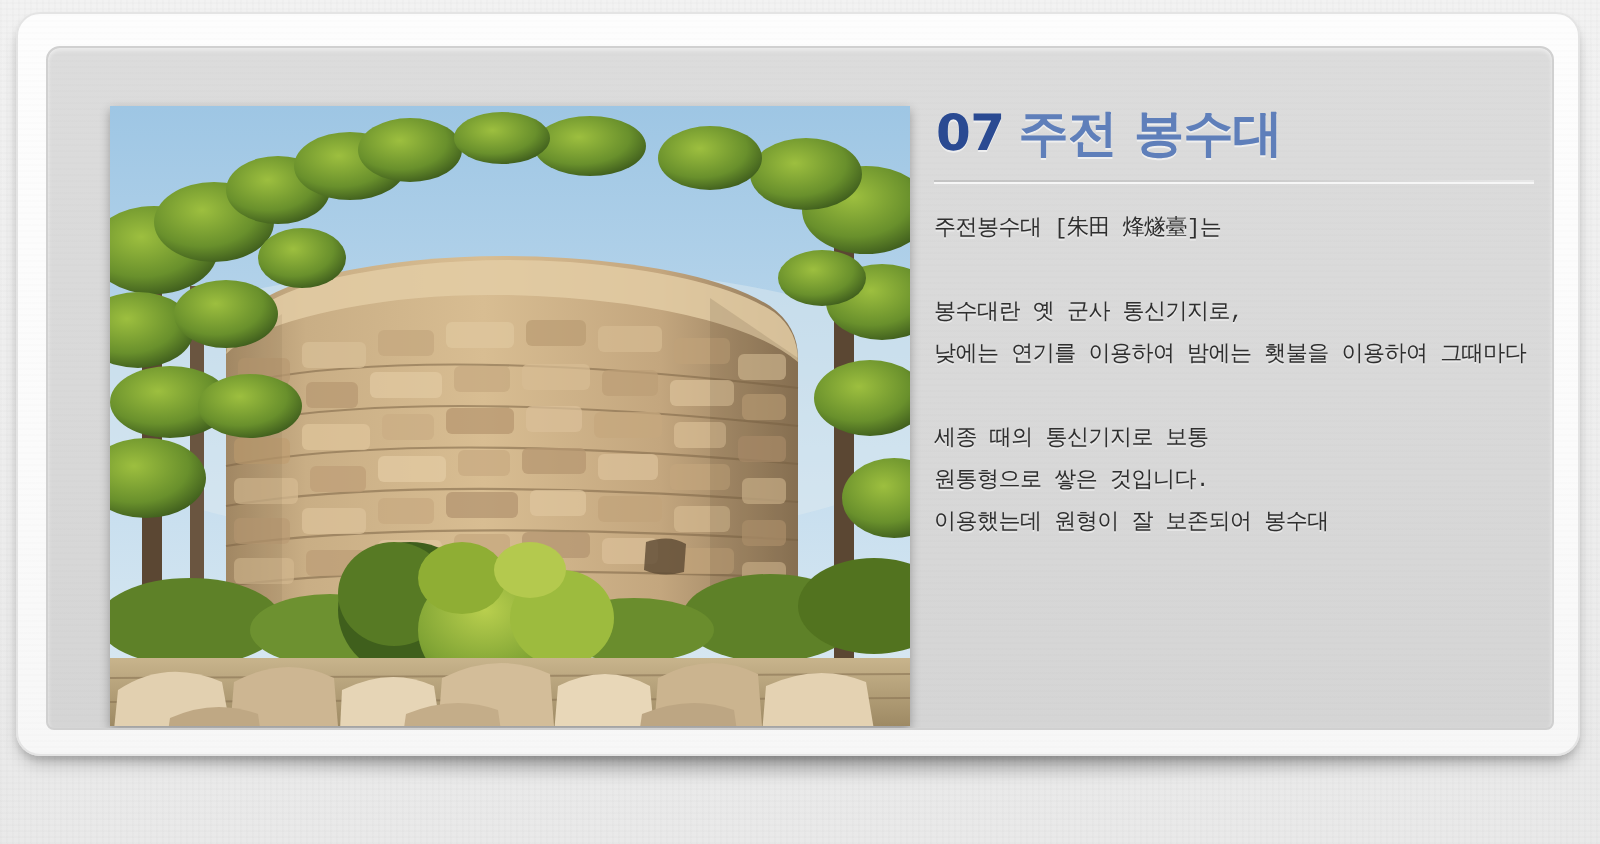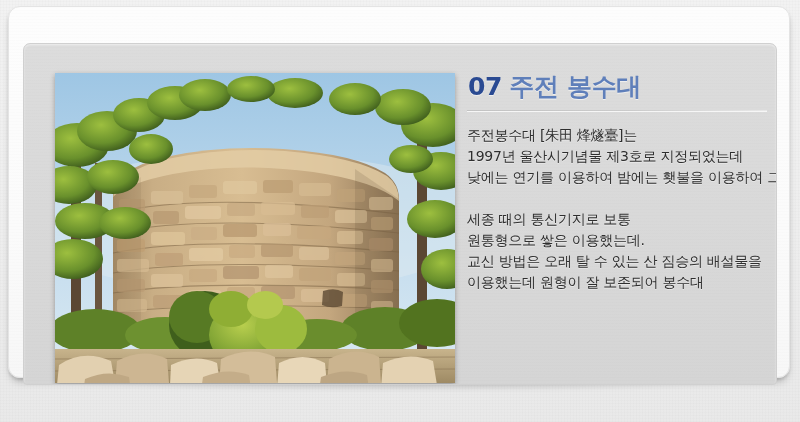--- a/index.html
+++ b/index.html
@@ -55,21 +55,20 @@
     top: 16px;
     width: 754px;
     height: 342px;
     background:
       repeating-linear-gradient(0deg, rgba(0,0,0,0.006) 0px, rgba(0,0,0,0.006) 1px, rgba(255,255,255,0) 1px, rgba(255,255,255,0) 3px),
       linear-gradient(180deg, #dcdcdc 0%, #d9d9d9 50%, #d5d5d5 100%);
     border-radius: 7px 7px 4px 4px;
     border: 1px solid #d0d0d0;
     box-shadow: inset 0 1px 2px rgba(255,255,255,0.55);
     overflow: hidden;
-    margin-top: 20px;
   }
 
   
   #photo {
     position: absolute;
     left: 31px;
     top: 29px;
     width: 400px;
     height: 310px;
     overflow: hidden;
@@ -107,25 +106,26 @@
   #divider {
     margin-top: 6px;
     width: 300px;
     height: 1px;
     background: linear-gradient(90deg, #c3c3c3 0%, #cbcbcb 55%, #e8e8e8 100%);
     box-shadow: 0 1px 0 rgba(255,255,255,0.75);
   }
 
   #body-text {
     margin-top: 14px;
-    font-size: 14px;
+    font-size: 11px;
     line-height: 21px;
     color: #2f2f2f;
     letter-spacing: -0.25px;
     text-shadow: 0 1px 0 rgba(255,255,255,0.42);
+    font-family: Liberation Mono, monospace;
   }
   #body-text p { margin: 0; white-space: nowrap; }
   #body-text p.gap { margin-top: 21px; }
 </style>
 </head>
 <body>
 
 <div id="card-shadow"></div>
 
 <div id="card">
@@ -321,27 +321,26 @@
     <div id="textcol">
 
       <div id="heading">
         <span class="num">07</span><span class="ttl">주전 봉수대</span>
       </div>
 
       <div id="divider"></div>
 
       <div id="body-text">
         <p>주전봉수대 [朱田 烽燧臺]는</p>
-        <p>1997년 울산시기념물 제3호로 지정되었는데</p>
-
+
+        <p class="gap">봉수대란 옛 군사 통신기지로,</p>
         <p>낮에는 연기를 이용하여 밤에는 횃불을 이용하여 그때마다</p>
 
         <p class="gap">세종 때의 통신기지로 보통</p>
-        <p>원통형으로 쌓은 이용했는데.</p>
-        <p>교신 방법은 오래 탈 수 있는 산 짐승의 배설물을</p>
+        <p>원통형으로 쌓은 것입니다.</p>
         <p>이용했는데 원형이 잘 보존되어 봉수대</p>
 
       </div>
 
     </div>
 
   </div>
 </div>
 
 </body></html>

